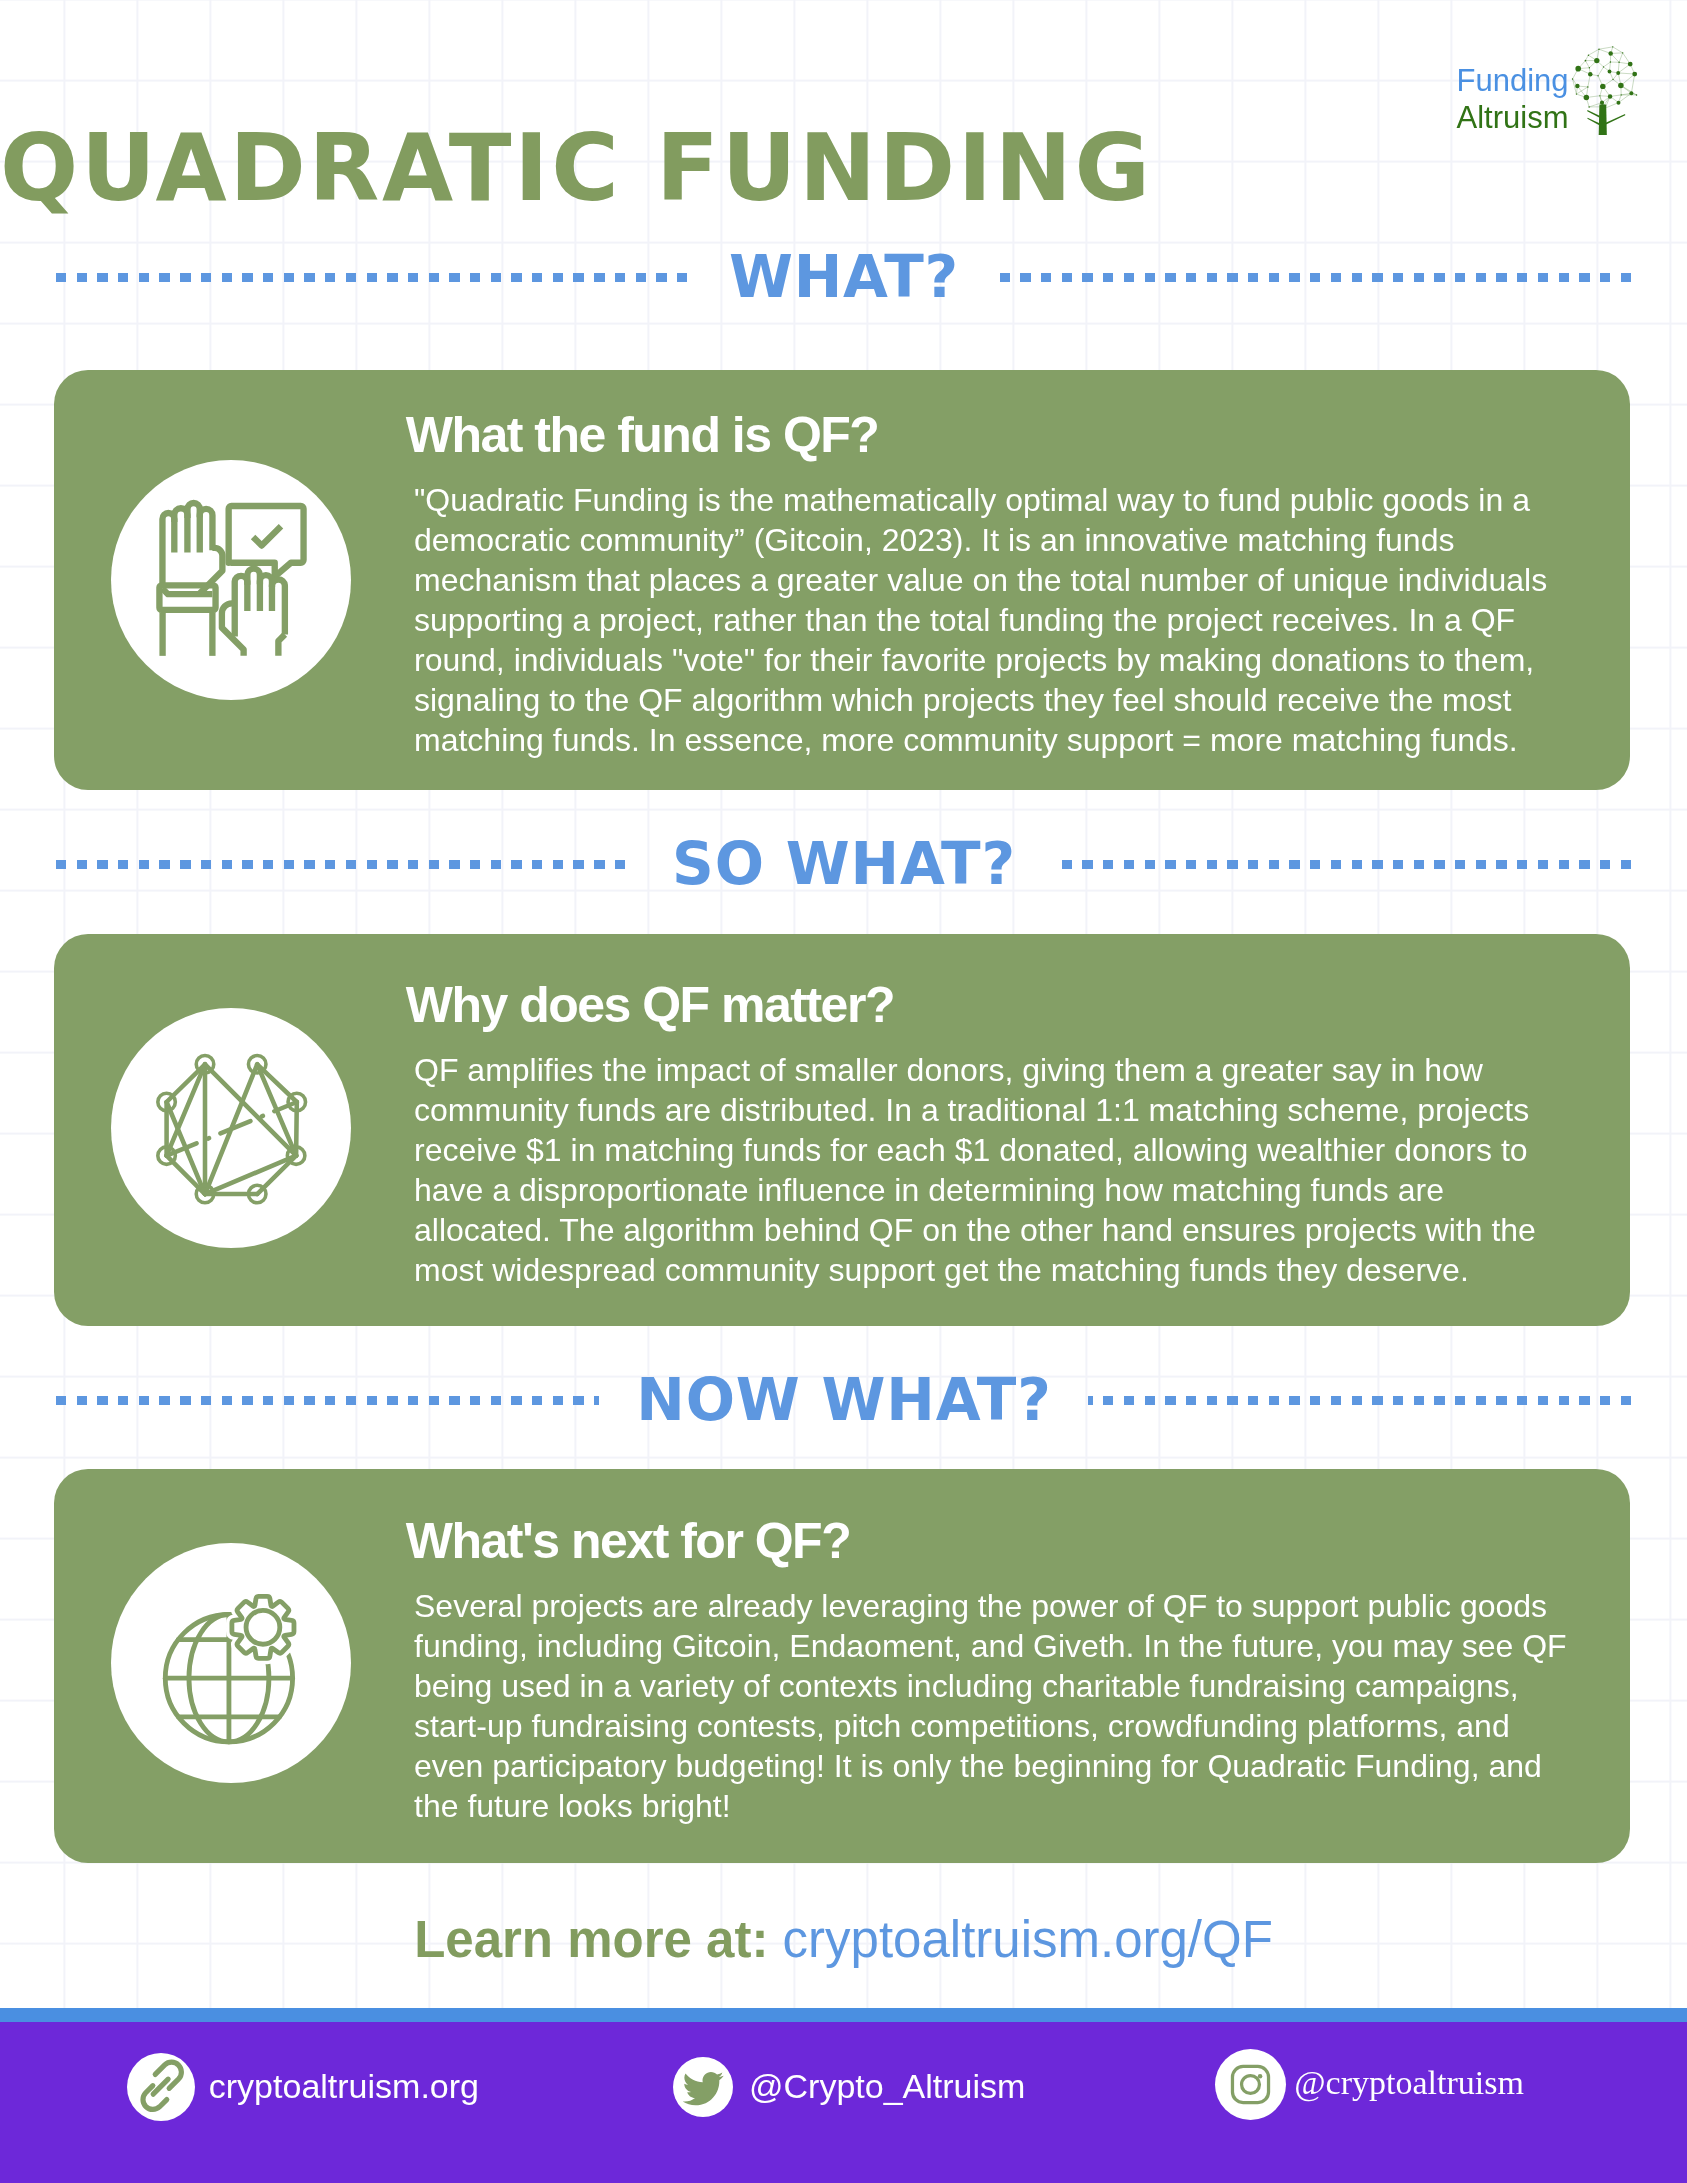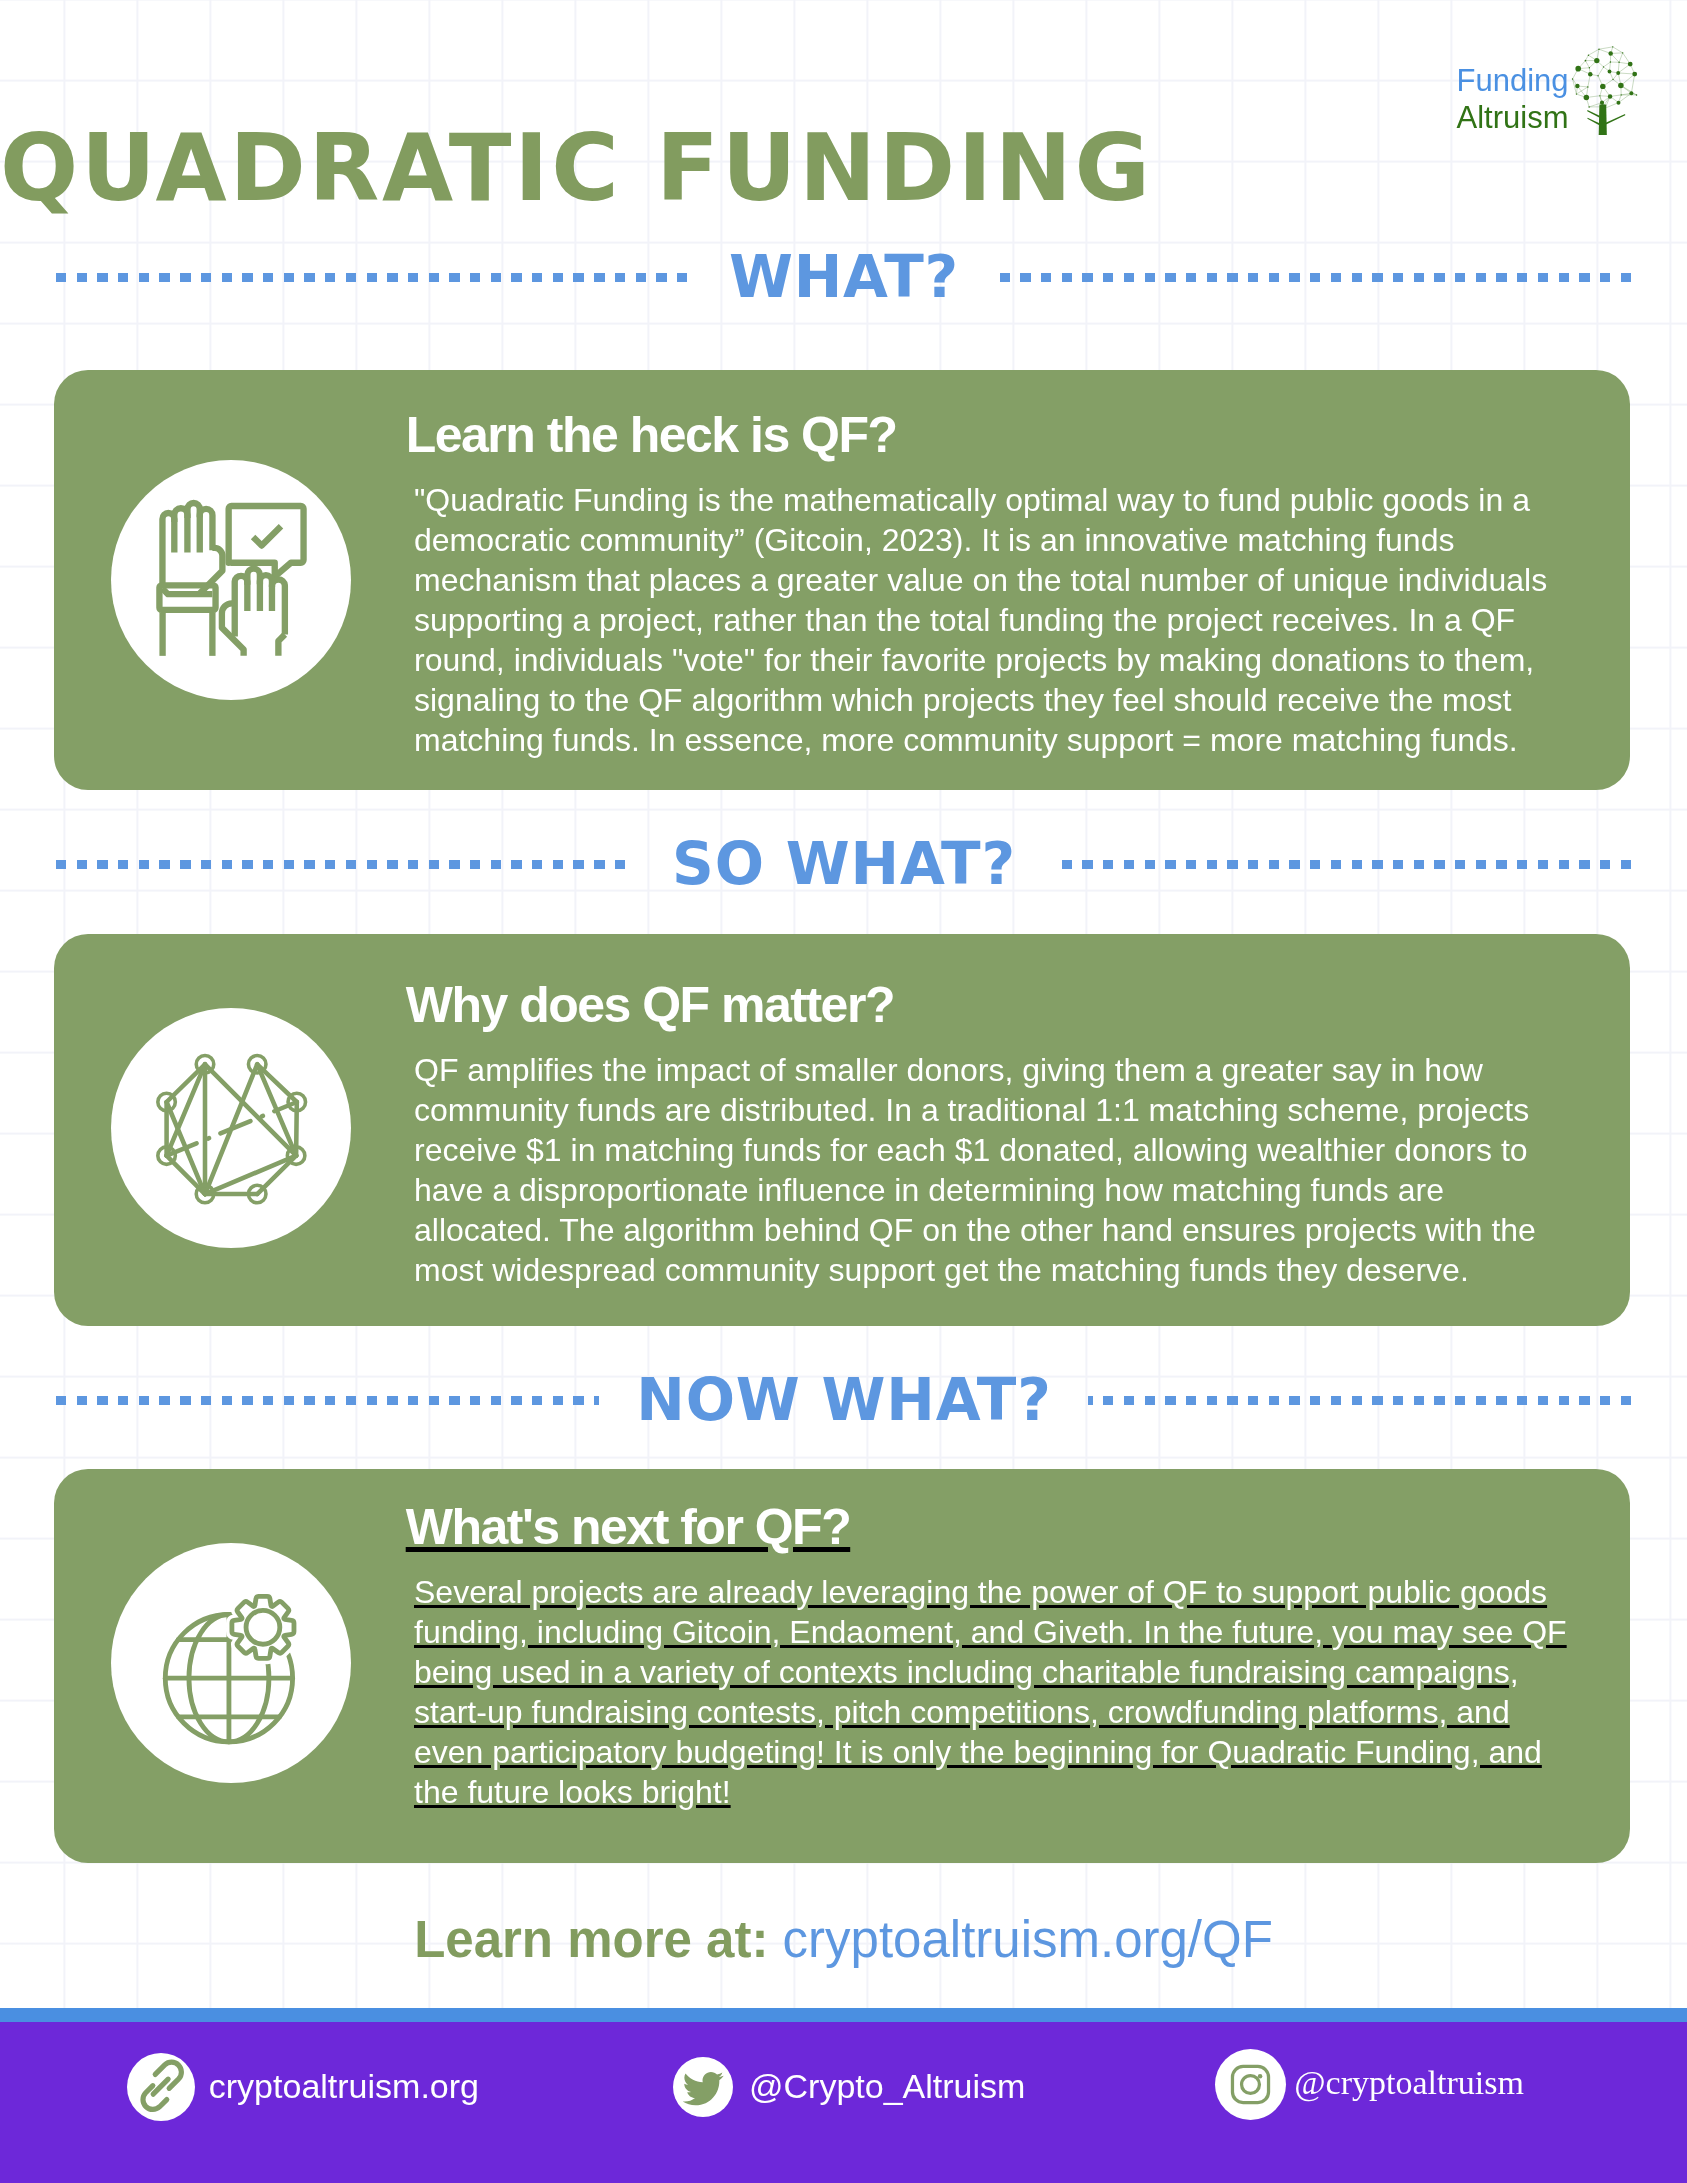--- a/index.html
+++ b/index.html
@@ -221,21 +221,21 @@
     <path d="M179.4 256 V176.2 a9.2 9.2 0 0 1 18.3 0 V219"></path>
     <path d="M197.7 181 v-14.4 a9.1 9.1 0 0 1 18.2 0 V219"></path>
     <path d="M215.9 180 v-4.3 a8.6 8.6 0 0 1 17.5 0 V219"></path>
     <path d="M233.4 184 v-2.3 a9.4 9.4 0 0 1 18.7 0 V253"></path>
     <path d="M179.4 208 h-4.2 a14.4 14.4 0 0 0 -14.4 14.4 v21 l31.5 31.5 V284"></path>
     <path d="M252.1 253 l-9.4 9.4 V284"></path>
   </g>
 </svg>
     </div>
     <div class="card-body" style="top:38px;">
-      <div class="card-h">Learn the heck is QF?</div>
+      <div class="card-h">What the fund is QF?</div>
       <div class="card-p">"Quadratic Funding is the mathematically optimal way to fund public goods in a democratic community” (Gitcoin, 2023). It is an innovative matching funds mechanism that places a greater value on the total number of unique individuals supporting a project, rather than the total funding the project receives. In a QF round, individuals "vote" for their favorite projects by making donations to them, signaling to the QF algorithm which projects they feel should receive the most matching funds. In essence, more community support = more matching funds.</div>
     </div>
   </div>
 
   <div class="divider" style="top:835px;">
     <div class="dash"></div>
     <div class="divider-label">SO WHAT?</div>
     <div class="dash right"></div>
   </div>
   <div class="card" style="top:934px;height:392px;">
@@ -298,21 +298,21 @@
     <path d="M171 103.7 a58 92.3 0 0 1 0 184.6"></path>
     <path d="M97.5 140 h147"></path>
     <path d="M97.5 252 h147"></path>
   </g>
   <g fill="none" stroke="#849f66" stroke-width="7" stroke-linecap="round" stroke-linejoin="round">
     <path d="M207.7 91.8 Q208.5 91.5 208.6 90.7 L210.2 80.7 Q210.7 77.3 214.1 77.3 L226.5 77.3 Q229.9 77.3 230.4 80.7 L232.0 90.7 Q232.1 91.5 232.9 91.8 L233.0 91.9 Q233.7 92.2 234.4 91.7 L242.6 85.7 Q245.4 83.7 247.8 86.1 L256.5 94.8 Q258.9 97.2 256.9 100.0 L250.9 108.2 Q250.4 108.9 250.7 109.6 L250.8 109.7 Q251.1 110.5 251.9 110.6 L261.9 112.2 Q265.3 112.7 265.3 116.1 L265.3 128.5 Q265.3 131.9 261.9 132.4 L251.9 134.0 Q251.1 134.1 250.8 134.9 L250.7 135.0 Q250.4 135.7 250.9 136.4 L256.9 144.6 Q258.9 147.4 256.5 149.8 L247.8 158.5 Q245.4 160.9 242.6 158.9 L234.4 152.9 Q233.7 152.4 233.0 152.7 L232.9 152.8 Q232.1 153.1 232.0 153.9 L230.4 163.9 Q229.9 167.3 226.5 167.3 L214.1 167.3 Q210.7 167.3 210.2 163.9 L208.6 153.9 Q208.5 153.1 207.7 152.8 L207.6 152.7 Q206.9 152.4 206.2 152.9 L198.0 158.9 Q195.2 160.9 192.8 158.5 L184.1 149.8 Q181.7 147.4 183.7 144.6 L189.7 136.4 Q190.2 135.7 189.9 135.0 L189.8 134.9 Q189.5 134.1 188.7 134.0 L178.7 132.4 Q175.3 131.9 175.3 128.5 L175.3 116.1 Q175.3 112.7 178.7 112.2 L188.7 110.6 Q189.5 110.5 189.8 109.7 L189.9 109.6 Q190.2 108.9 189.7 108.2 L183.7 100.0 Q181.7 97.2 184.1 94.8 L192.8 86.1 Q195.2 83.7 198.0 85.7 L206.2 91.7 Q206.9 92.2 207.6 91.9 Z"></path>
     <circle cx="220.3" cy="122.3" r="24.5"></circle>
   </g>
 </svg>
     </div>
-    <div class="card-body" style="top:31px;text-decoration:underline;">
+    <div class="card-body" style="top:45px;">
       <div class="card-h">What's next for QF?</div>
       <div class="card-p">Several projects are already leveraging the power of QF to support public goods funding, including Gitcoin, Endaoment, and Giveth. In the future, you may see QF being used in a variety of contexts including charitable fundraising campaigns, start-up fundraising contests, pitch competitions, crowdfunding platforms, and even participatory budgeting! It is only the beginning for Quadratic Funding, and the future looks bright!</div>
     </div>
   </div>
 
   <div class="learn">
     <b>Learn more at:</b>
     <span>cryptoaltruism.org/QF</span>
   </div>
 

